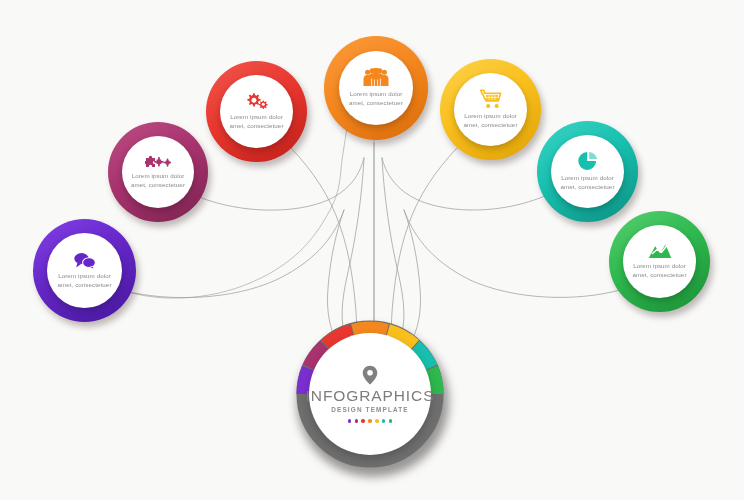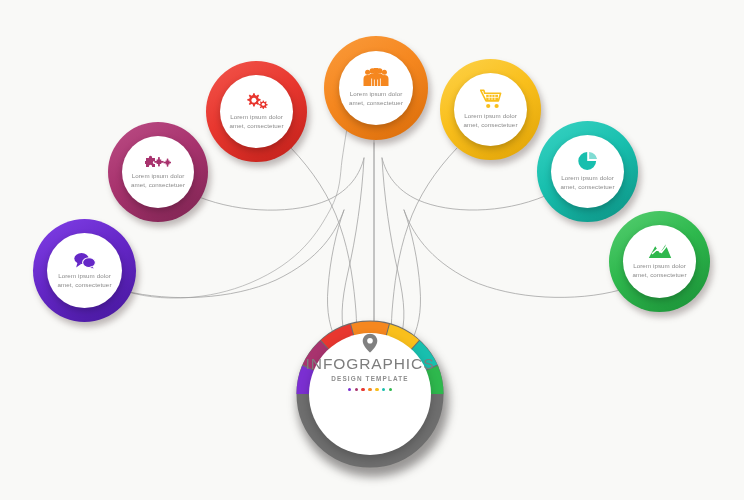--- a/index.html
+++ b/index.html
@@ -111,20 +111,21 @@
     top: 18px;
     width: 122px;
     height: 122px;
     border-radius: 50%;
     background: #ffffff;
     box-shadow: 0 4px 10px rgba(0,0,0,0.20);
     z-index: 3;
     display: flex;
     flex-direction: column;
     align-items: center;
+    justify-content: center;
   }
   #hub-pin { margin-bottom: 3px; }
   #hub-title {
     font-size: 15.5px;
     letter-spacing: 0.9px;
     color: #7d7d7d;
     font-weight: 400;
     line-height: 1;
   }
   #hub-subtitle {

